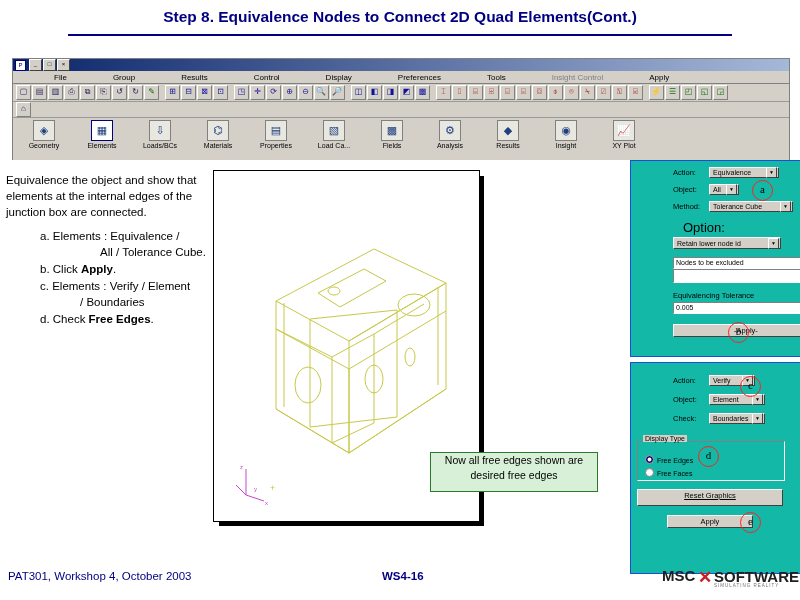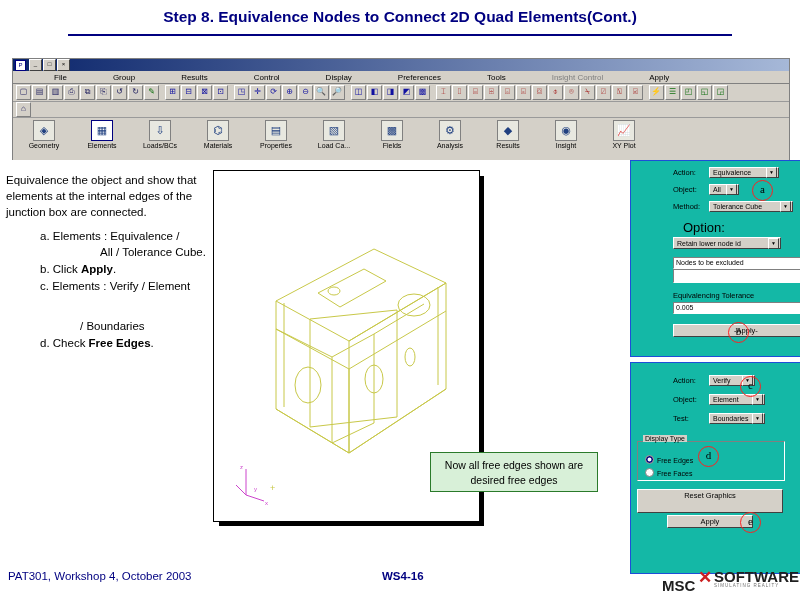--- a/index.html
+++ b/index.html
@@ -72,35 +72,35 @@
   .app-tab .lbl{font-size:7px;color:#000;margin-top:1px;}
   
   .instructions{
     position:absolute;left:6px;top:172px;width:210px;font-size:11.5px;color:#000;
     line-height:16px;
   }
   .instructions .lead{display:block;}
   .instructions ol{margin:8px 0 0 0;padding-left:34px;list-style:none;}
   .instructions ol li{margin-bottom:1px;}
   .ind{padding-left:60px;display:block;}
-  .ind2{padding-left:40px;display:block;margin-top:24px;}
+  .ind2{padding-left:40px;display:block;}
   b{font-weight:bold;}
   
   .viewport{
     position:absolute;left:213px;top:170px;width:265px;height:350px;
     background:#ffffff;border:1px solid #000000;
   }
   .vp-shadow{
     position:absolute;left:219px;top:176px;width:265px;height:350px;background:#000;
     z-index:-1;
   }
   .callout{
     position:absolute;left:430px;top:452px;width:168px;height:40px;
     background:#d8f0d8;border:1px solid #2a7a2a;
-    font-size:10.5px;color:#000;text-align:center;line-height:15px;padding-top:5px;
+    font-size:10.5px;color:#000;text-align:center;line-height:15px;
     box-sizing:border-box;
   }
   
   .panel{
     position:absolute;background:#14b8a6;border:1px solid #1d4ed8;padding-left:36px;
   }
   .panel-a{left:630px;top:160px;width:160px;height:195px;}
   .panel-b{left:630px;top:362px;width:160px;height:210px;}
   .frm-row{display:flex;align-items:center;margin:6px 0 0 6px;}
   .frm-lbl{font-size:7.5px;color:#000;width:36px;}
@@ -141,21 +141,21 @@
   
   .marker{
     position:absolute;width:19px;height:19px;border:1.5px solid #ff2020;
     border-radius:50%;color:#000;font-size:11px;line-height:17px;text-align:center;
     font-family:"Liberation Serif",serif;background:transparent;
   }
   
   .footer-left{position:absolute;left:8px;top:570px;font-size:11.5px;color:#000080;}
   .footer-center{position:absolute;left:382px;top:570px;font-size:11.5px;color:#000080;font-weight:bold;}
   .logo{position:absolute;left:662px;top:567px;width:126px;height:22px;}
-  .logo .msc{position:absolute;left:0;top:10px;font-size:15px;font-weight:bold;color:#202020;}
+  .logo .msc{position:absolute;left:0;top:0;font-size:15px;font-weight:bold;color:#202020;}
   .logo .soft{position:absolute;left:52px;top:1px;font-size:15px;font-weight:bold;color:#202020;}
   .logo .tag{position:absolute;left:52px;top:16px;font-size:4.5px;color:#707070;letter-spacing:1px;}
   .logo .x{
     position:absolute;left:36px;top:0px;width:16px;height:18px;color:#cc2020;
     font-size:17px;font-weight:bold;font-family:"Liberation Serif",serif;
   }
 </style>
 </head>
 <body>
 
@@ -410,37 +410,37 @@
     </div>
   </div>
   <div class="frm-row" style="margin-top:8px;">
     <div class="frm-lbl">Object:</div>
     <div class="combo" style="width:56px;">
       <span>Element</span>
       <span class="arw">▼</span>
     </div>
   </div>
   <div class="frm-row" style="margin-top:8px;">
-    <div class="frm-lbl">Test:</div>
+    <div class="frm-lbl">Check:</div>
     <div class="combo" style="width:56px;">
       <span>Boundaries</span>
       <span class="arw">▼</span>
     </div>
   </div>
 
   <div class="grp" style="left:6px;top:78px;width:146px;height:38px;"></div>
   <div class="grp-title" style="left:12px;top:72px;">Display Type</div>
   <div style="position:absolute;left:14px;top:86px;">
     <span class="radio on"></span><span class="rlbl">Free Edges</span>
   </div>
   <div style="position:absolute;left:14px;top:99px;">
     <span class="radio"></span><span class="rlbl">Free Faces</span>
   </div>
 
-  <div class="btn" style="position:absolute;left:6px;top:126px;width:146px;height:24px;line-height:12px;">Reset Graphics</div>
+  <div class="btn" style="position:absolute;left:6px;top:126px;width:146px;height:17px;line-height:12px;text-decoration:underline;">Reset Graphics</div>
   <div class="btn" style="position:absolute;left:36px;top:152px;width:86px;height:13px;line-height:12px;">Apply</div>
 </div>
 <div class="marker" style="left:740px;top:376px;">c</div>
 <div class="marker" style="left:698px;top:446px;">d</div>
 <div class="marker" style="left:740px;top:512px;">e</div>
 
 <div class="footer-left">PAT301, Workshop 4, October 2003</div>
 <div class="footer-center">WS4-16</div>
 <div class="logo">
   <span class="msc">MSC</span>

